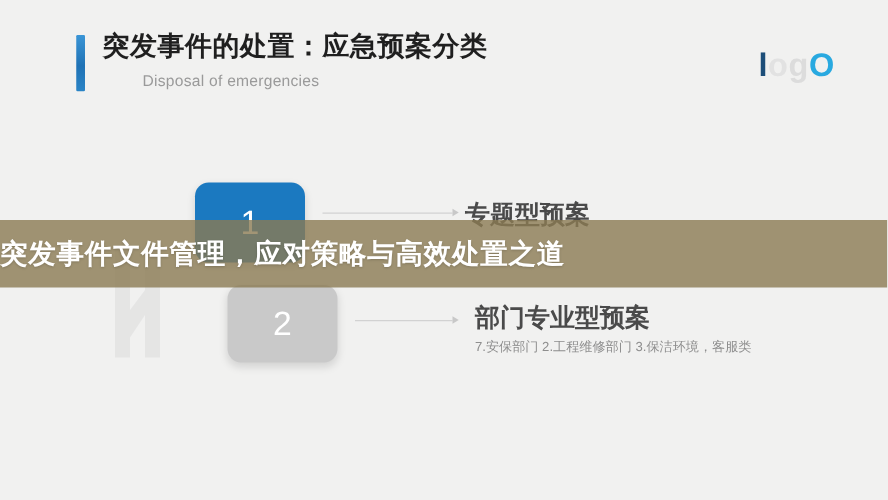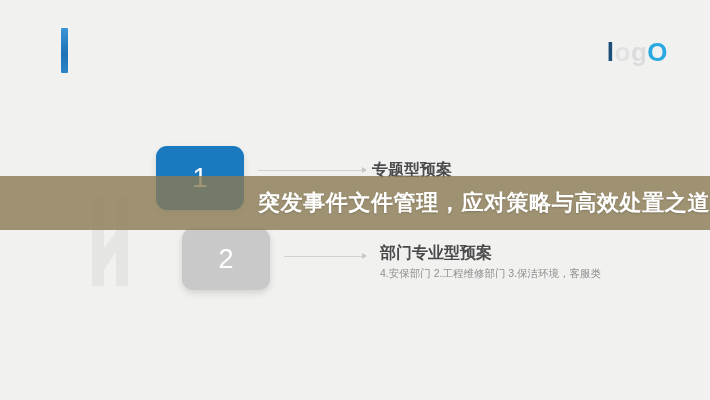--- a/index.html
+++ b/index.html
@@ -145,21 +145,21 @@
     border-bottom: 3.5px solid transparent;
     border-left: 5px solid #c8c8c8;
   }
   .arrow-1 { left: 362px; top: 167px; }
   .arrow-2 { left: 362px; top: 253px; }
 
   .item {
     position: absolute;
   }
   .item-label {
-    font-size: 16px;
+    font-size: 20px;
     font-weight: bold;
     color: #4a4a4a;
     white-space: nowrap;
     line-height: 1.2;
   }
   .item-sub {
     margin-top: 5px;
     font-size: 10.5px;
     color: #8e8e8e;
     white-space: nowrap;
@@ -172,39 +172,43 @@
   
   .caption-band {
     position: absolute;
     left: 0;
     top: 176px;
     width: 710px;
     height: 54px;
     background: rgba(139, 122, 82, 0.80);
     display: flex;
     align-items: center;
-    justify-content: flex-end;
+    justify-content: flex-start;
   }
 
   .caption-text {
     font-size: 22px;
     font-weight: bold;
     color: #ffffff;
     letter-spacing: 0.6px;
     white-space: nowrap;
     text-shadow: 0 1px 2px rgba(0,0,0,0.18);
   }
 </style>
 </head>
 <body>
 
 <div class="slide">
 
   <div class="header">
     <div class="title-accent-bar"></div>
+    <div class="title-block">
+      <div class="main-title">突发事件的处置：应急预案分类</div>
+      <div class="sub-title">Disposal of emergencies</div>
+    </div>
     <div class="logo">
       <span class="l-1">l</span><span class="l-2">o</span><span class="l-3">g</span><span class="l-4">O</span>
     </div>
   </div>
 
   <div class="watermark">
     <svg width="56" height="92" viewBox="0 0 56 92" xmlns="http://www.w3.org/2000/svg" aria-hidden="true">
       <path d="M4 2 L16 2 L16 52 L28 36 L28 2 L40 2 L40 90 L28 90 L28 56 L16 74 L16 90 L4 90 Z" fill="#dcdcdc"></path>
     </svg>
   </div>
@@ -224,21 +228,21 @@
 
     <div class="connector connector-2"></div>
     <div class="arrow-head arrow-2"></div>
 
     <div class="item item-1">
       <div class="item-label">专题型预案</div>
     </div>
 
     <div class="item item-2">
       <div class="item-label">部门专业型预案</div>
-      <div class="item-sub">4.安保部门  2.工程维修部门  3.保洁环境，客服类</div>
+      <div class="item-sub">7.安保部门  2.工程维修部门  3.保洁环境，客服类</div>
     </div>
 
   </div>
 
   <div class="caption-band">
     <div class="caption-text">突发事件文件管理，应对策略与高效处置之道</div>
   </div>
 
 </div>
 

